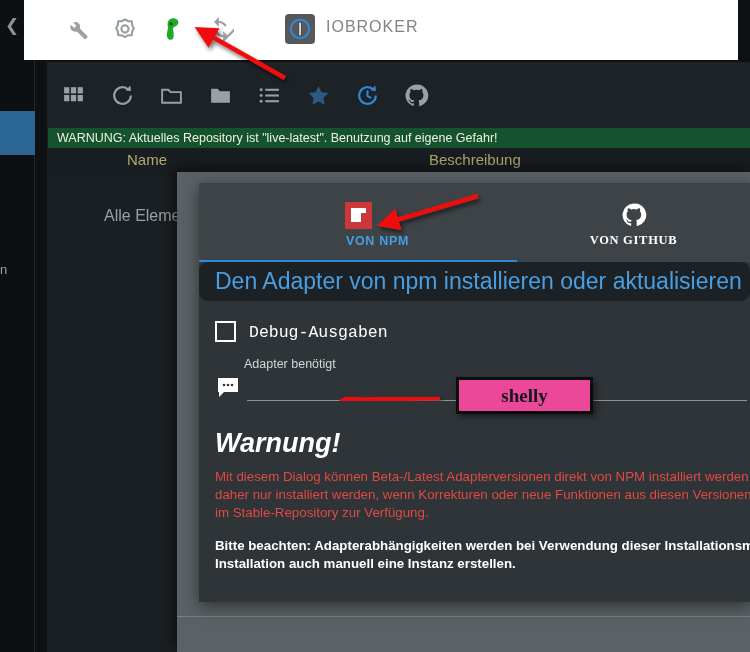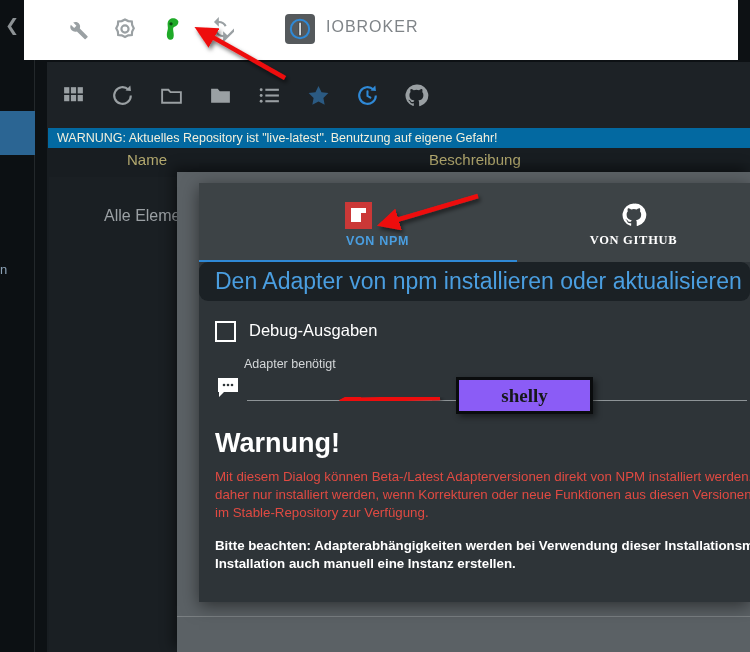--- a/index.html
+++ b/index.html
@@ -59,21 +59,21 @@
   .toolbar2 {
     position: absolute; left: 0; top: 0; width: 703px; height: 66px;
     background: #1d2226;
     display: flex; align-items: center; gap: 24px; padding-left: 14px;
   }
   .ic2 { width: 25px; height: 25px; cursor: pointer; }
   .ic2 svg { width: 25px; height: 25px; display: block; }
 
   .warnbar {
     position: absolute; left: 1px; top: 66px; width: 702px; height: 20px;
-    background: #0369a1; color: #f2f0dd;
+    background: #14532d; color: #f2f0dd;
     font-size: 12.5px; line-height: 20px; padding-left: 9px;
     white-space: nowrap; overflow: hidden;
   }
   .table-head {
     position: absolute; left: 0; top: 86px; width: 703px; height: 28px;
     color: #b2a86e; font-size: 15px;
   }
   .th-name { position: absolute; left: 80px; top: 3px; }
   .th-desc { position: absolute; left: 350px; top: 3px; margin-left: 32px; }
   .table-body {
@@ -135,59 +135,59 @@
 
   .dlg-title {
     height: 39px; background: #1b2125; color: #4a9ee0;
     font-size: 23px; display: flex; align-items: center; padding-left: 16px; border-radius: 9px;
   }
 
   .dlg-body { position: relative; height: 290px; background: #2e3438; }
 
   .chk-row {
     position: absolute; left: 16px; top: 20px;
-    display: flex; align-items: flex-start; gap: 13px; cursor: pointer;
+    display: flex; align-items: flex-end; gap: 13px; cursor: pointer; font-family: Liberation Mono, monospace;
   }
   .chk-box {
     width: 21px; height: 21px; border: 2px solid #ffffff; background: transparent;
   }
   .chk-label { color: #ffffff; font-size: 16.5px; }
 
   .field-caption {
     position: absolute; left: 45px; top: 56px;
     color: #d4d7d9; font-size: 12.5px;
   }
   .chat-icon { position: absolute; left: 17px; top: 76px; width: 24px; height: 22px; }
   .field-line {
     position: absolute; left: 48px; top: 99px; width: 500px; height: 1px;
     background: #8e9497;
   }
 
   .warn-head {
     position: absolute; left: 16px; top: 127px;
-    color: #ffffff; font-size: 27px; font-weight: 700;
+    color: #ffffff; font-size: 27px; font-weight: 700; font-style: italic;
   }
   .warn-red {
     position: absolute; left: 16px; top: 167px; width: 600px;
     color: #e04a42; font-size: 13.3px; line-height: 18px;
     white-space: nowrap;
   }
   .warn-red div { white-space: nowrap; }
   .warn-white {
     position: absolute; left: 16px; top: 236px; width: 600px;
     color: #ffffff; font-size: 13.3px; font-weight: 700; line-height: 18px;
   }
   .warn-white div { white-space: nowrap; }
 
   
   .anno { position: absolute; left: 0; top: 0; width: 750px; height: 652px;
           pointer-events: none; }
   .callout {
     position: absolute; left: 456px; top: 377px; width: 137px; height: 37px;
-    background: #8b5cf6; border: 3px solid #0a0c0d;
+    background: #ec4899; border: 3px solid #0a0c0d;
     display: flex; align-items: center; justify-content: center;
     color: #15181a; font-size: 19px; font-weight: 700;
     font-family: "Liberation Serif", serif;
     box-shadow: 3px 3px 6px rgba(0,0,0,.45);
   }
 </style>
 </head>
 <body>
 
 <div id="root">

